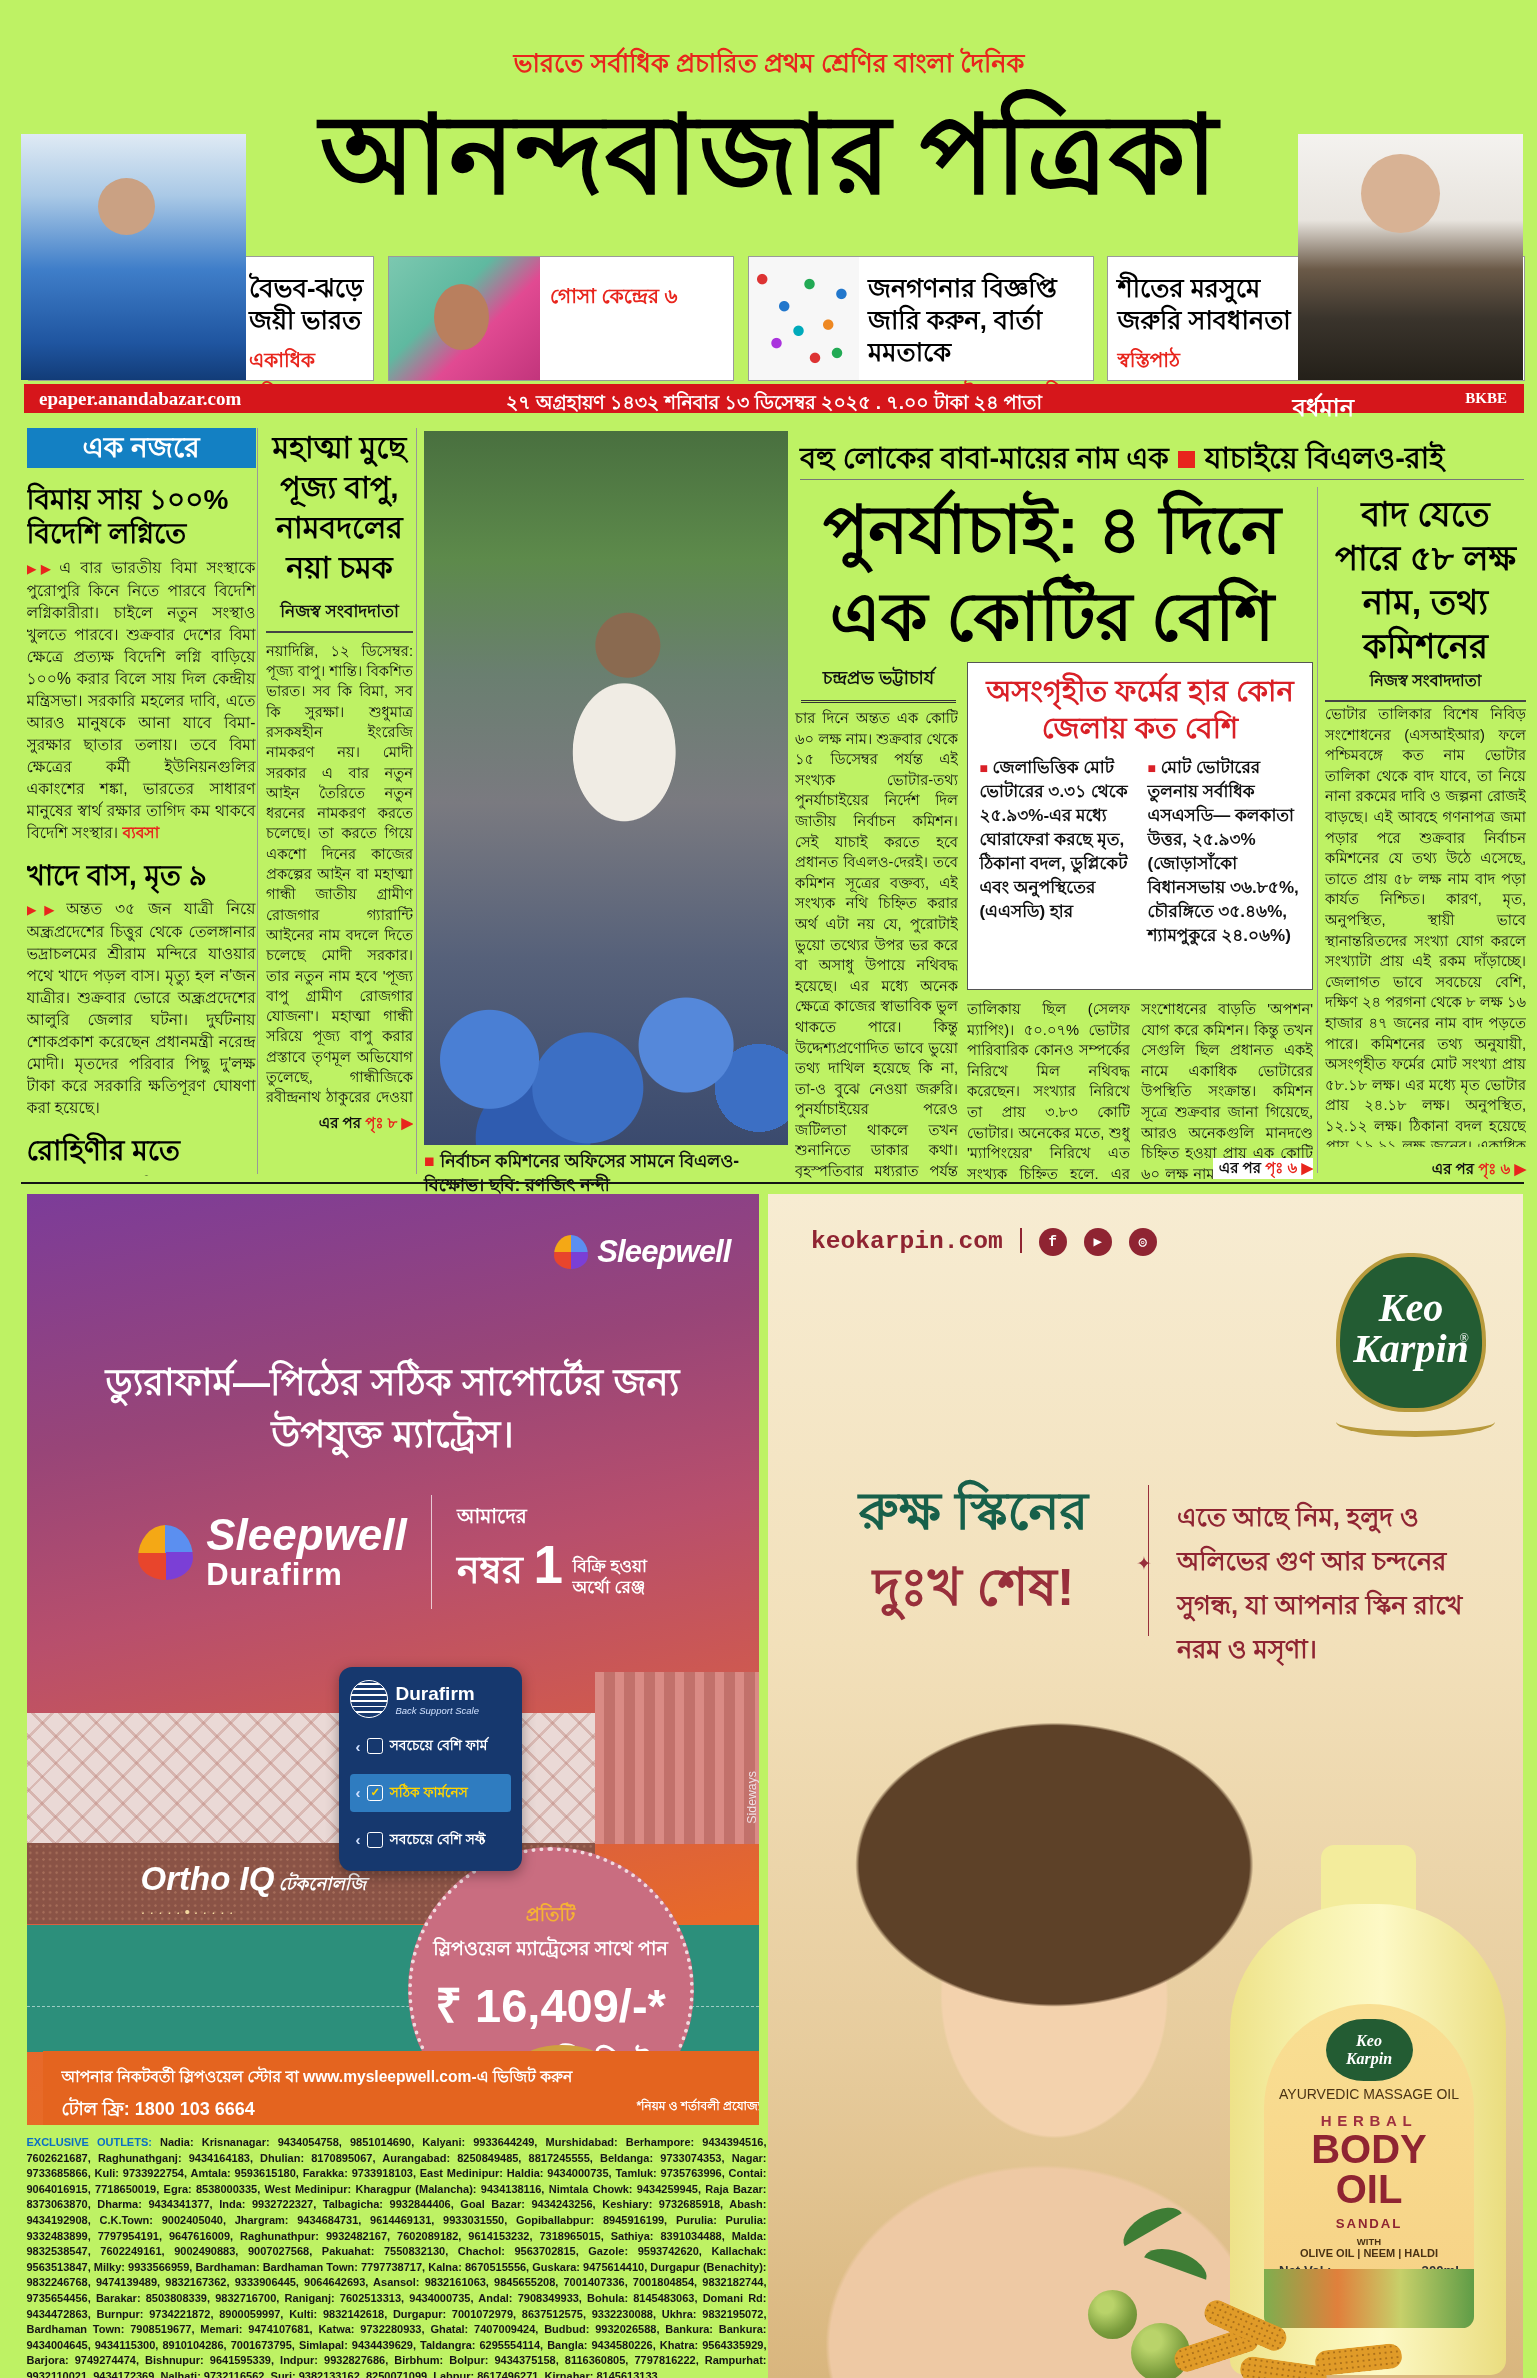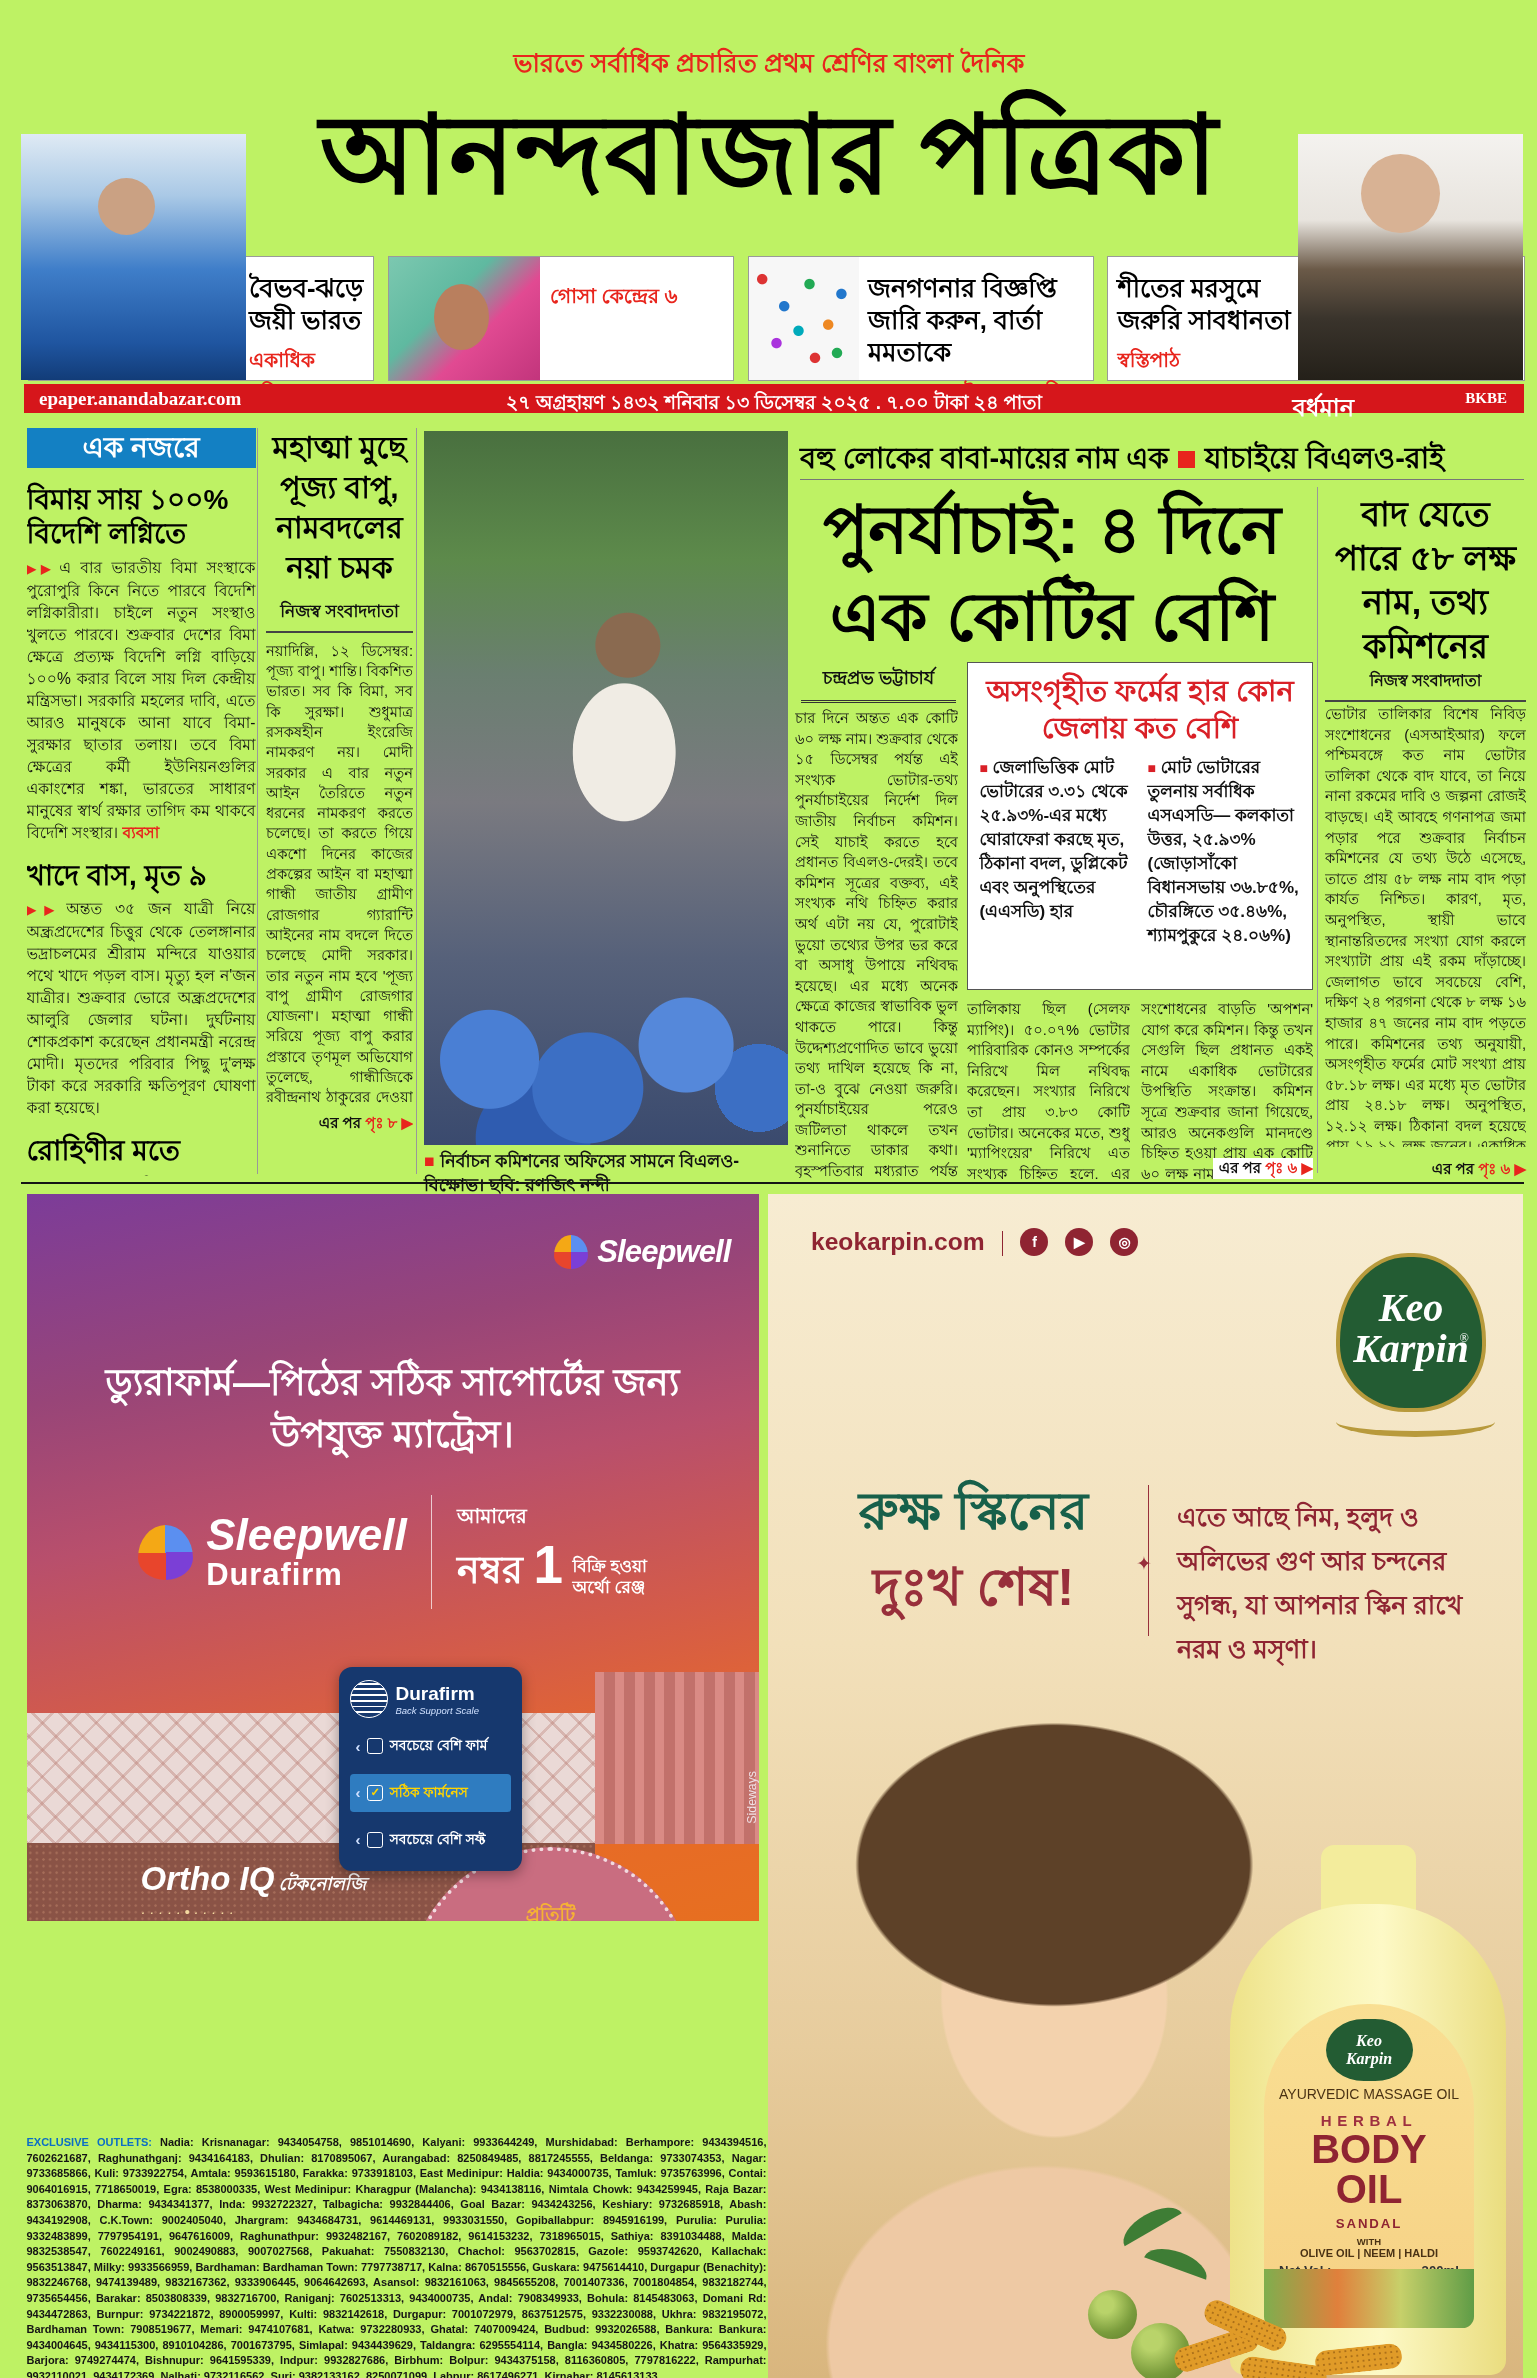--- a/index.html
+++ b/index.html
@@ -90,21 +90,21 @@
   .ib-list{margin-top:9.5px;columns:2;column-gap:15px;height:237px;overflow:hidden;}
   .ib-item{font-size:17px;font-weight:700;line-height:24px;margin-bottom:7.6px;break-inside:avoid-column;}
   .ib-item .sq{color:#d92027;margin-right:4.7px;font-size:14px;}
   
   .sidehead{left:1325px;top:492px;width:201px;font-size:34px;font-weight:800;line-height:44px;color:#000;text-align:center;}
   .side-by{left:1325px;top:668px;width:201px;text-align:center;font-size:16px;font-weight:bold;
            border-bottom:2.8px double #444;padding-bottom:4.7px;}
   .sidebody{left:1325px;top:704px;width:201px;height:443px;}
   .side-cont{left:1325px;top:1153px;width:201px;text-align:right;}
   
-  .sw{left:26.5px;top:1194px;width:732px;height:727px;overflow:hidden;
+  .sw{left:26.5px;top:1194px;width:732px;height:931px;overflow:hidden;
       background:linear-gradient(168deg,#7c3c99 0%,#984578 24%,#b84f6c 42%,#d35b4a 62%,#e7692a 80%,#e76f20 100%);text-decoration:underline;}
   .sw-logo-top{position:absolute;right:28px;top:40px;display:flex;align-items:center;gap:9.5px;}
   .sw-s{width:34px;height:34px;border-radius:50% 50% 50% 50%/60% 60% 40% 40%;
         background:conic-gradient(#5b8ff0 0 25%,#7b3fd6 25% 50%,#e8452c 50% 75%,#f4a815 75% 100%);}
   .sw-word{color:#fff;font-size:31px;font-weight:900;font-style:italic;letter-spacing:-0.9px;}
   .sw-head{position:absolute;left:34px;right:34px;top:163px;text-align:center;color:#fff;
            font-size:37px;font-weight:900;line-height:52px;}
   .sw-lockup{position:absolute;left:0;right:0;top:301px;display:flex;justify-content:center;gap:24.6px;align-items:center;}
   .sw-l-left{display:flex;gap:13.2px;align-items:center;}
   .sw-s-big{width:55px;height:55px;border-radius:50% 50% 50% 50%/60% 60% 40% 40%;
@@ -166,21 +166,21 @@
   .sw-note{position:absolute;right:13.2px;bottom:7.6px;font-size:12px;font-weight:bold;}
   .sw-credit{position:absolute;right:0px;top:577px;color:#f0e0e6;font-size:12.3px;
              writing-mode:vertical-rl;transform:rotate(180deg);z-index:9;}
   
   .dealers{left:26.5px;top:2135px;width:740px;height:237px;font-size:11px;font-weight:bold;
            line-height:15.6px;color:#141414;text-align:justify;}
   .dealers .lbl{color:#0b6ec5;}
   
   .kk{left:768px;top:1194px;width:755px;height:1184px;overflow:hidden;
       background:linear-gradient(180deg,#f7ecd2 0%,#f2e0ba 38%,#e7cc9d 72%,#d9b67e 100%);}
-  .kk-web{position:absolute;left:43px;top:34px;display:flex;align-items:flex-end;gap:17px;}
+  .kk-web{position:absolute;left:43px;top:34px;display:flex;align-items:flex-start;gap:17px;font-family:Liberation Mono, monospace;}
   .kk-web .u{color:#8f2432;font-size:24.6px;font-weight:800;}
   .kk-web .bar{width:1.9px;height:24.6px;background:#8f2432;}
   .kk-soc{width:28px;height:28px;border-radius:50%;background:#8f2432;color:#fff;text-align:center;
           line-height:28px;font-size:14px;font-weight:bold;}
   .kk-logo{position:absolute;left:568px;top:59px;width:153px;height:222px;}
   .kk-blob{width:150px;height:159px;background:#235c33;border:4.7px solid #b89a3c;
            border-radius:48% 48% 46% 46%/55% 55% 42% 42%;color:#fff;text-align:center;
            font-family:"Liberation Serif",serif;font-style:italic;box-sizing:border-box;padding-top:32px;position:relative;}
   .kk-blob .l1{font-size:40px;font-weight:bold;line-height:38px;}
   .kk-blob .l2{font-size:40px;font-weight:bold;line-height:44px;}

